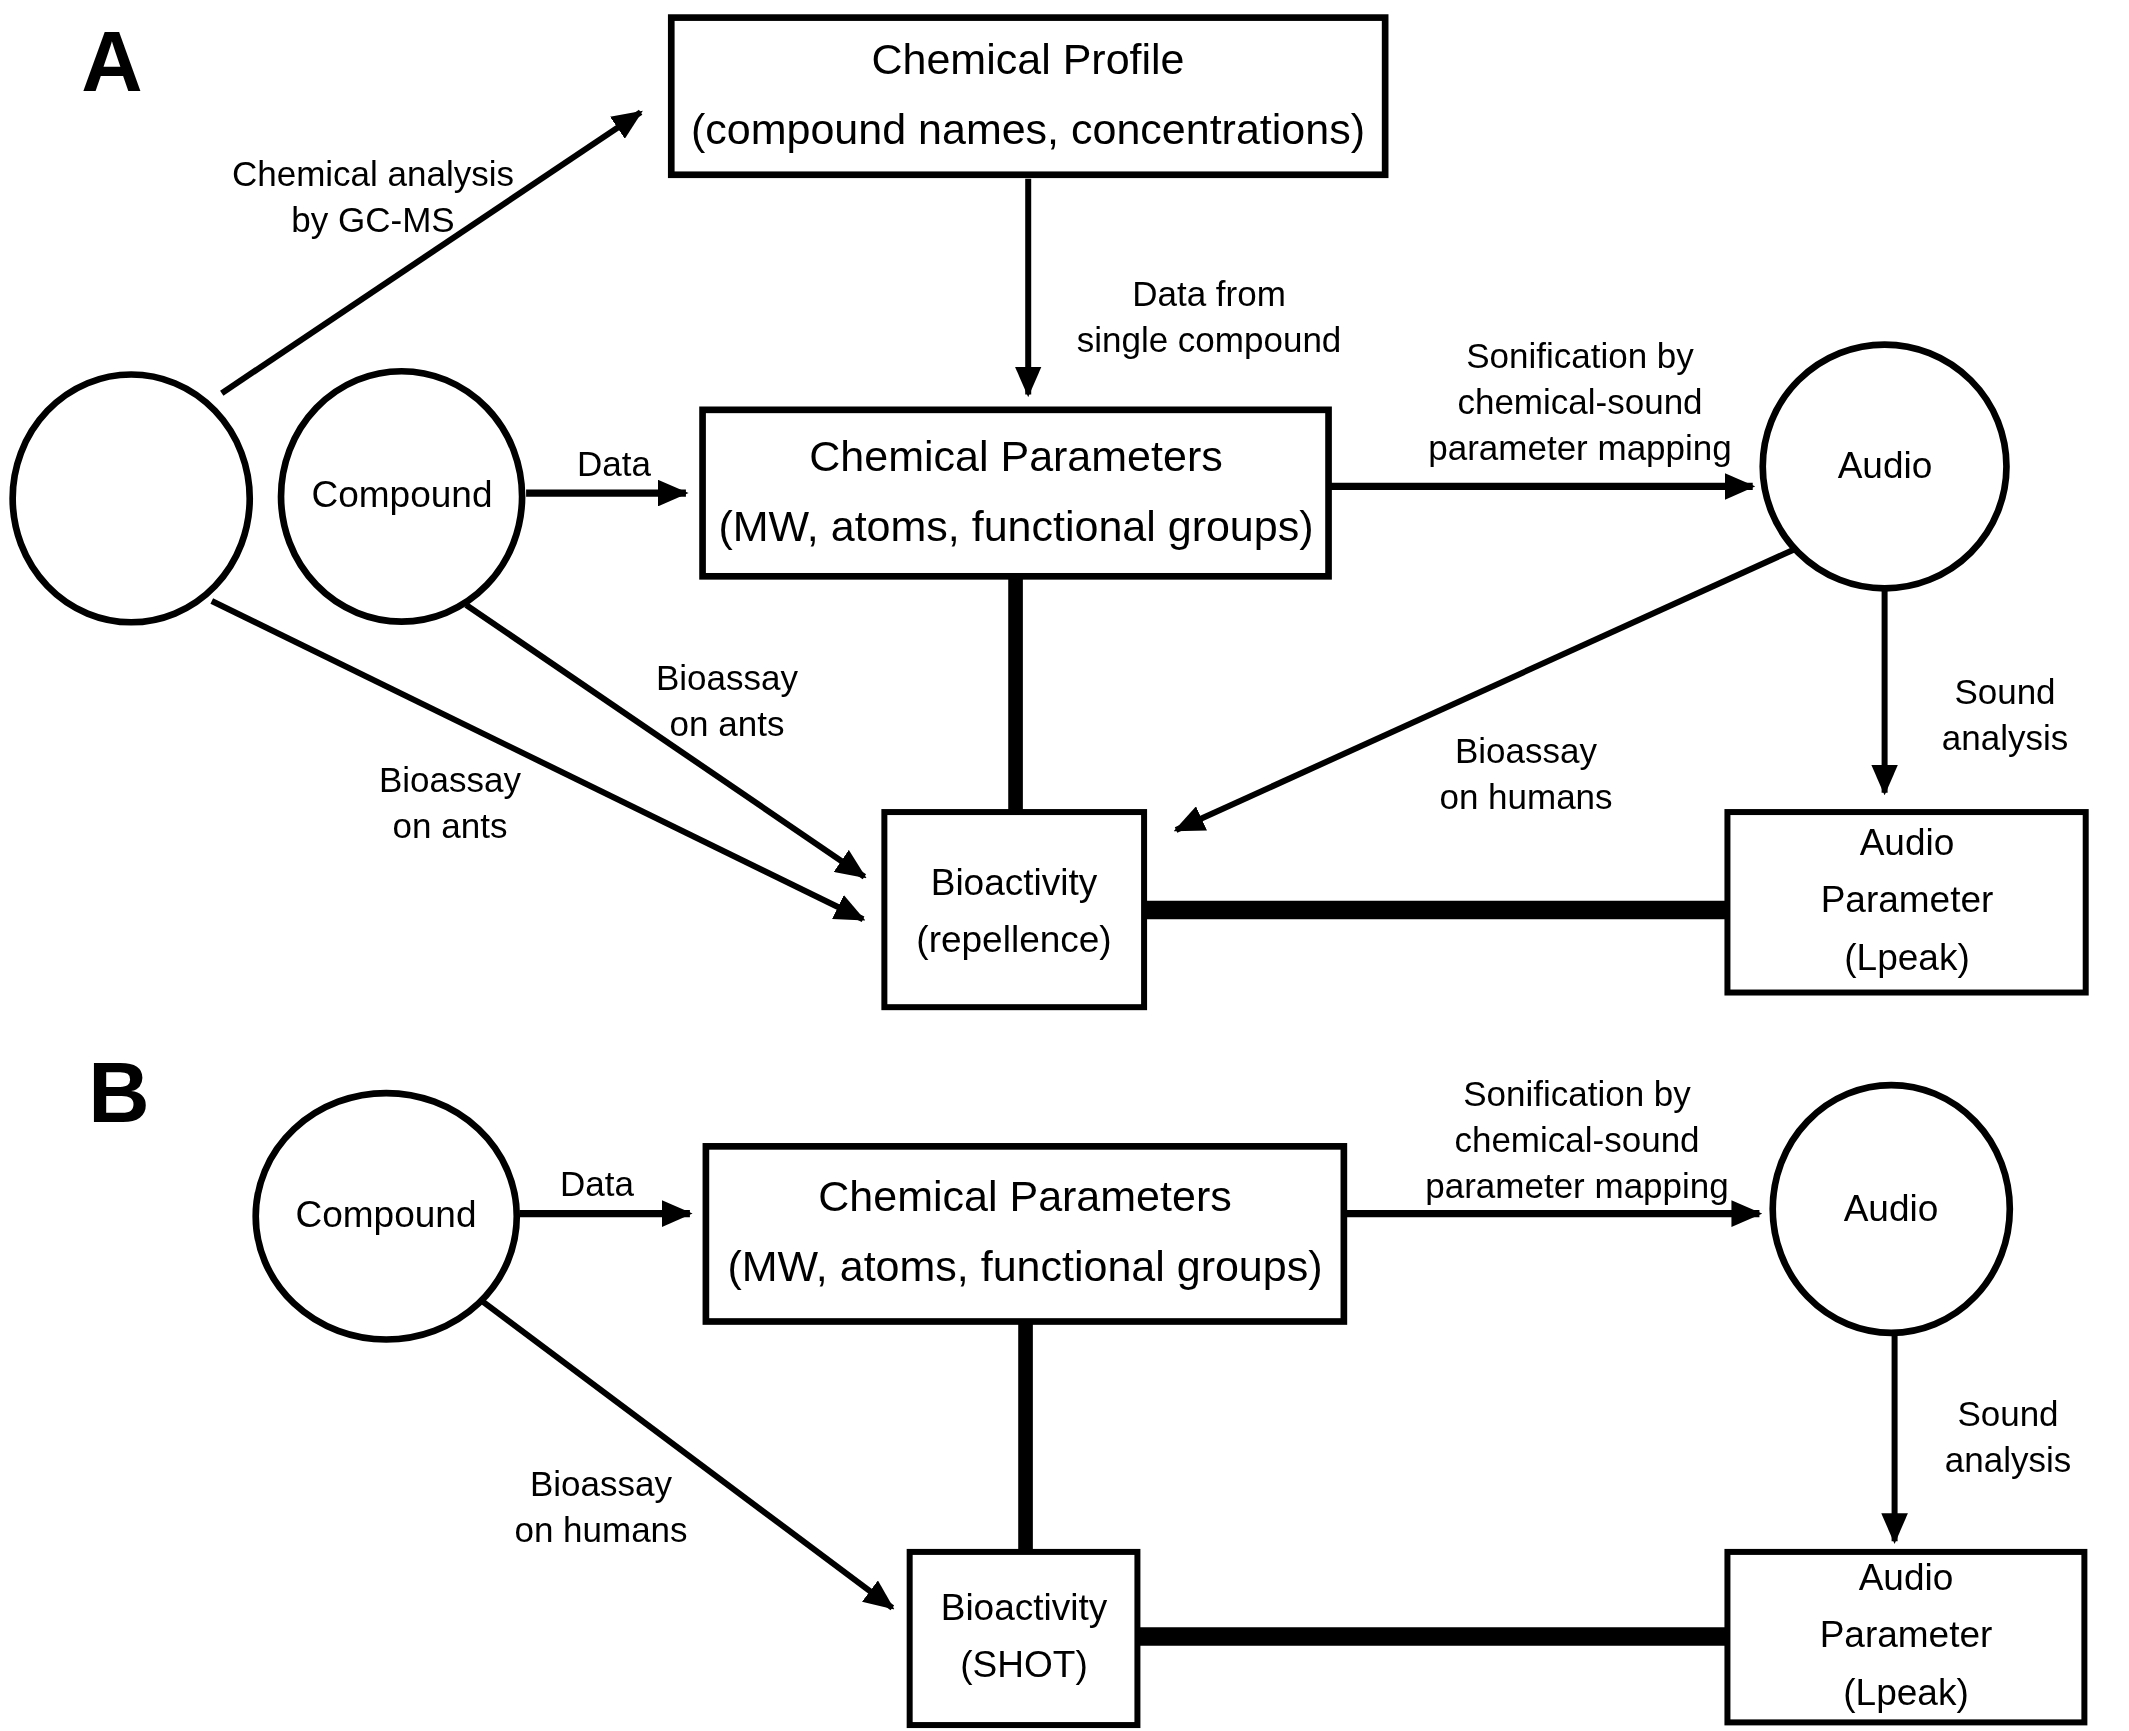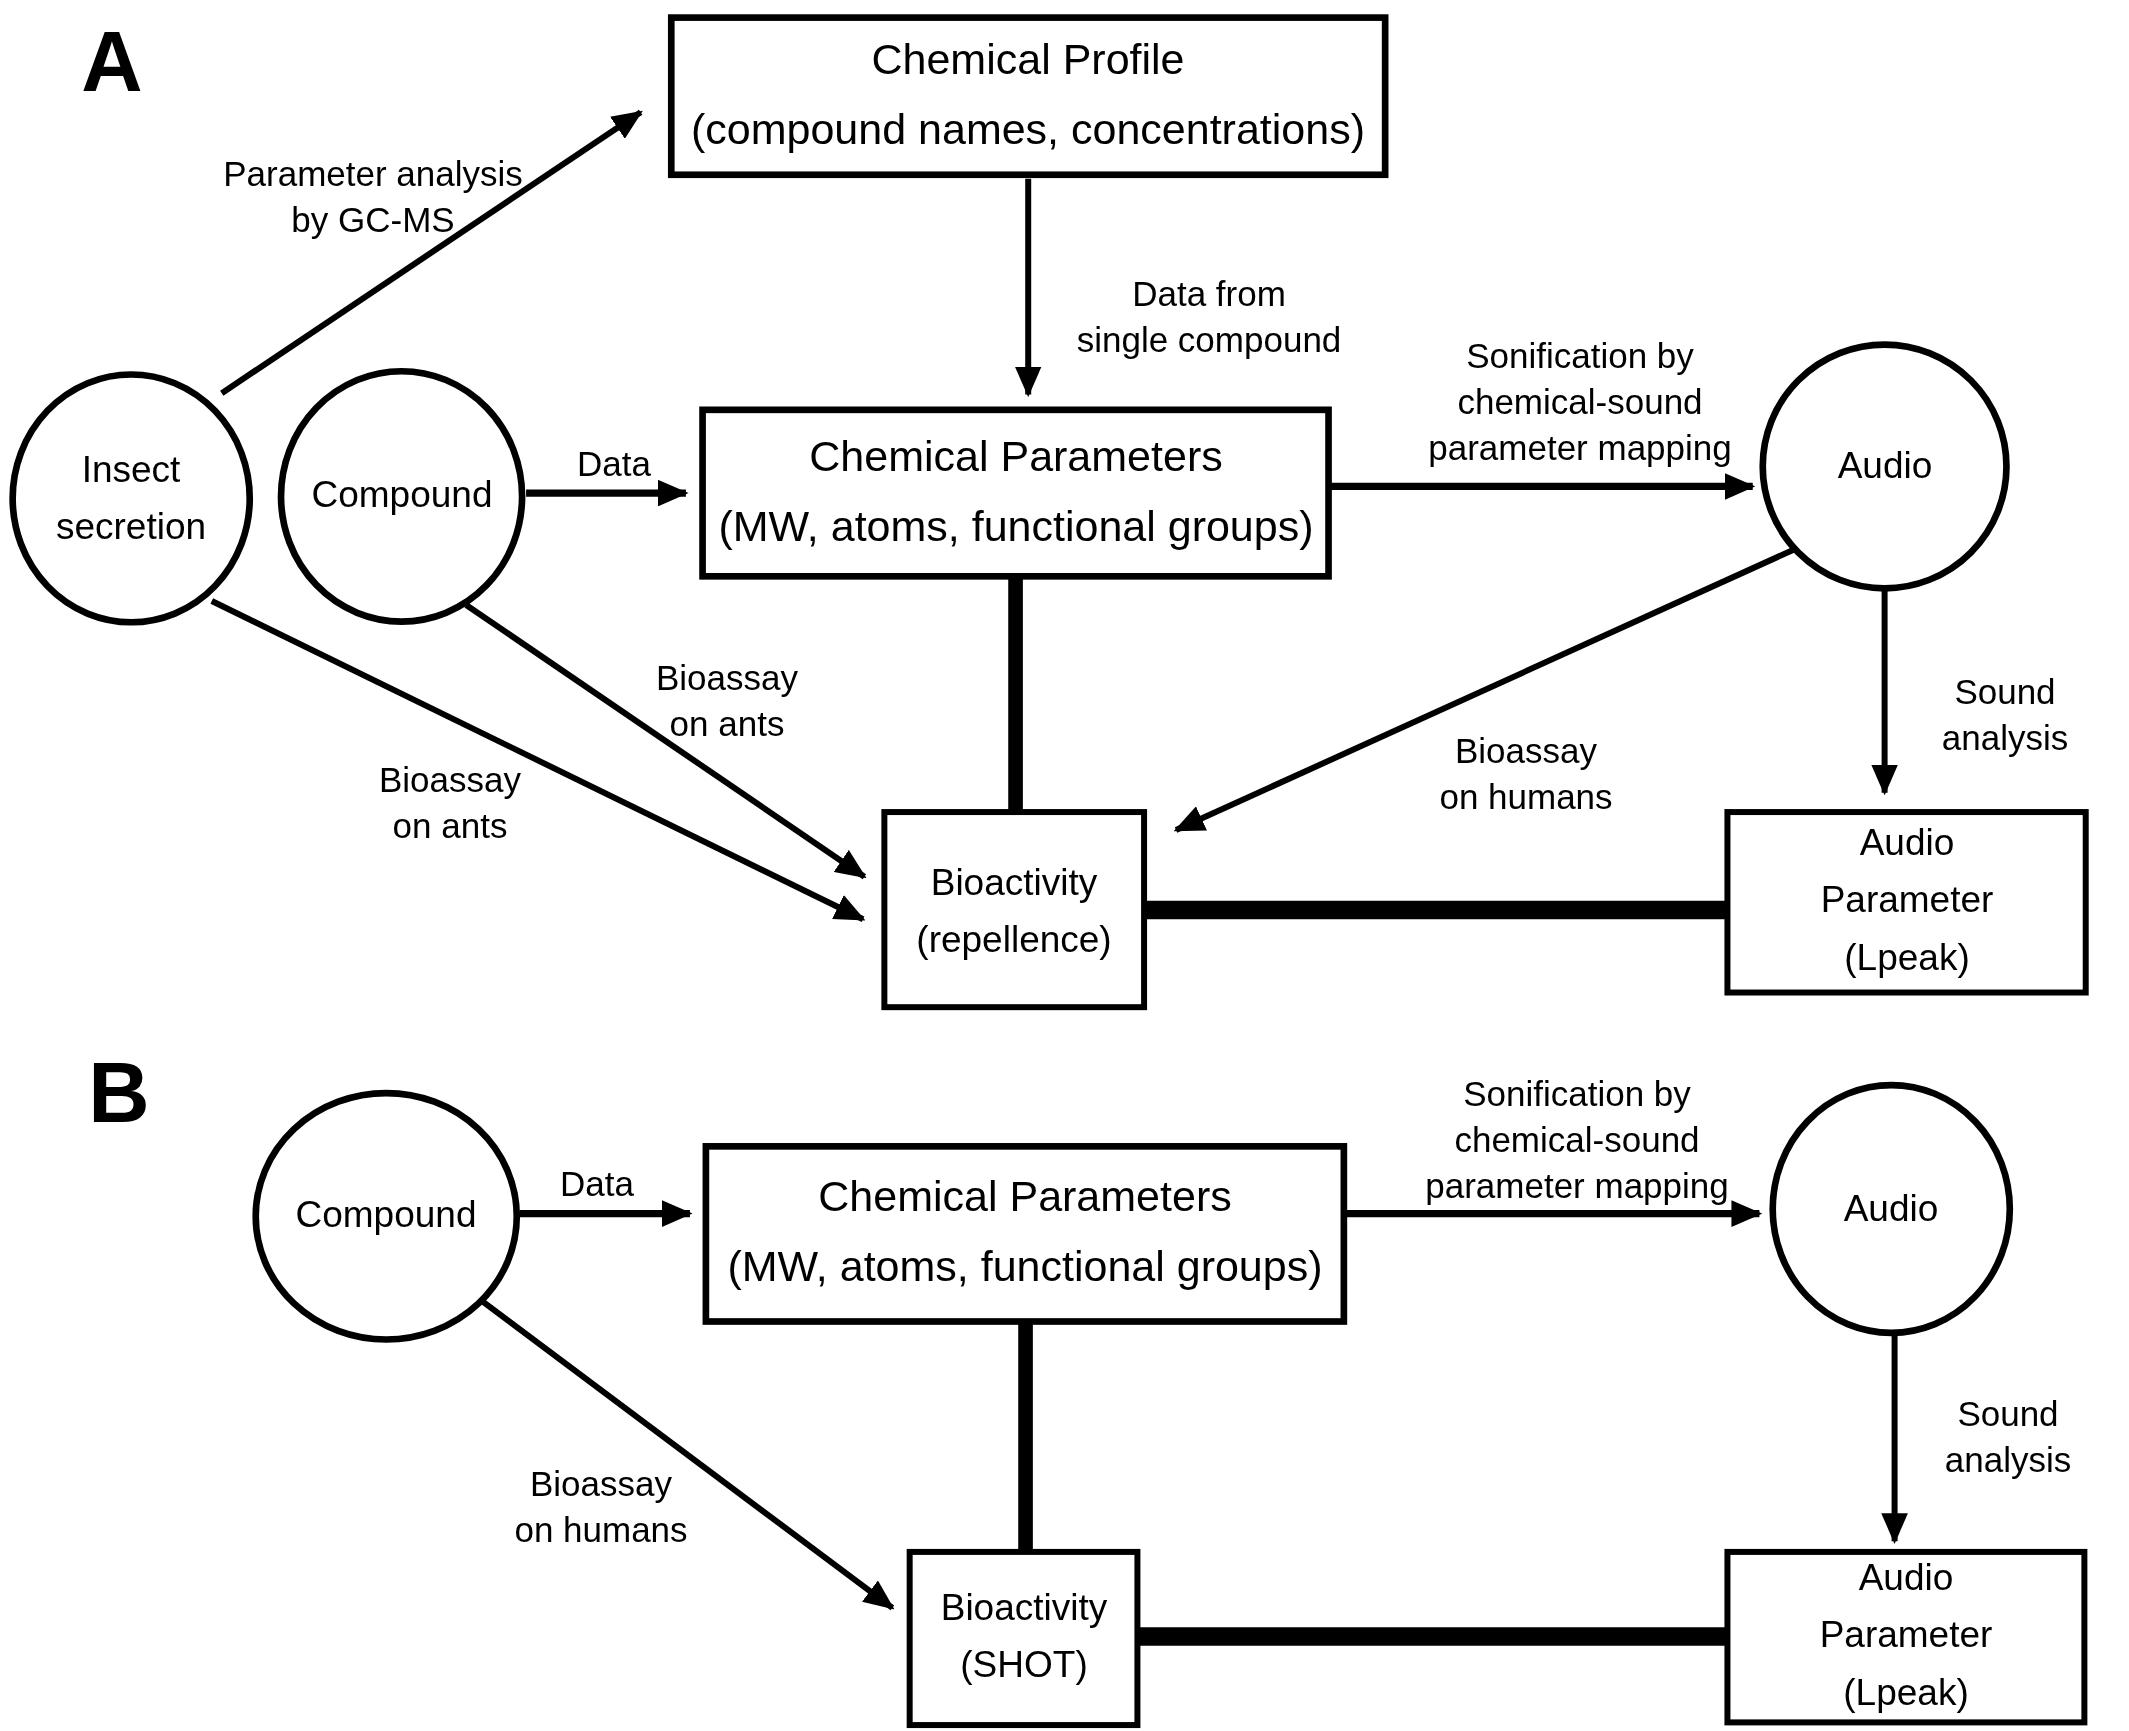--- a/index.html
+++ b/index.html
@@ -87,30 +87,28 @@
     <ellipse class="shape" cx="580" cy="1826" rx="196" ry="185" stroke-width="10"></ellipse>
     <ellipse class="shape" cx="2840" cy="1815" rx="178" ry="186" stroke-width="10"></ellipse>
   </svg>
 
   <div class="lbl panel-lbl" style="left:112px; top:61px;">A</div>
 
   <div class="lbl box-lbl" style="left:1028px; top:95px;">Chemical Profile
 (compound names, concentrations)</div>
   <div class="lbl box-lbl" style="left:1016px; top:492px;">Chemical Parameters
 (MW, atoms, functional groups)</div>
-  <div class="lbl node-lbl" style="left:131px; top:498px;">Insect
-secretion</div>
   <div class="lbl node-lbl" style="left:402px; top:495px;">Compound</div>
   <div class="lbl node-lbl" style="left:1885px; top:466px;">Audio</div>
   <div class="lbl node-lbl" style="left:1014px; top:911px;">Bioactivity
 (repellence)</div>
   <div class="lbl node-lbl" style="left:1907px; top:900px;">Audio Parameter
 (Lpeak)</div>
 
-  <div class="lbl edge-lbl" style="left:373px; top:197px;">Parameter analysis
+  <div class="lbl edge-lbl" style="left:373px; top:197px;">Chemical analysis
 by GC-MS</div>
   <div class="lbl edge-lbl" style="left:1209px; top:300px;margin-top:17px;">Data from
 single compound</div>
   <div class="lbl edge-lbl" style="left:614px; top:464px;">Data</div>
   <div class="lbl edge-lbl" style="left:1580px; top:402px;">Sonification by
 chemical-sound
 parameter mapping</div>
   <div class="lbl edge-lbl" style="left:727px; top:701px;">Bioassay
 on ants</div>
   <div class="lbl edge-lbl" style="left:450px; top:803px;">Bioassay

